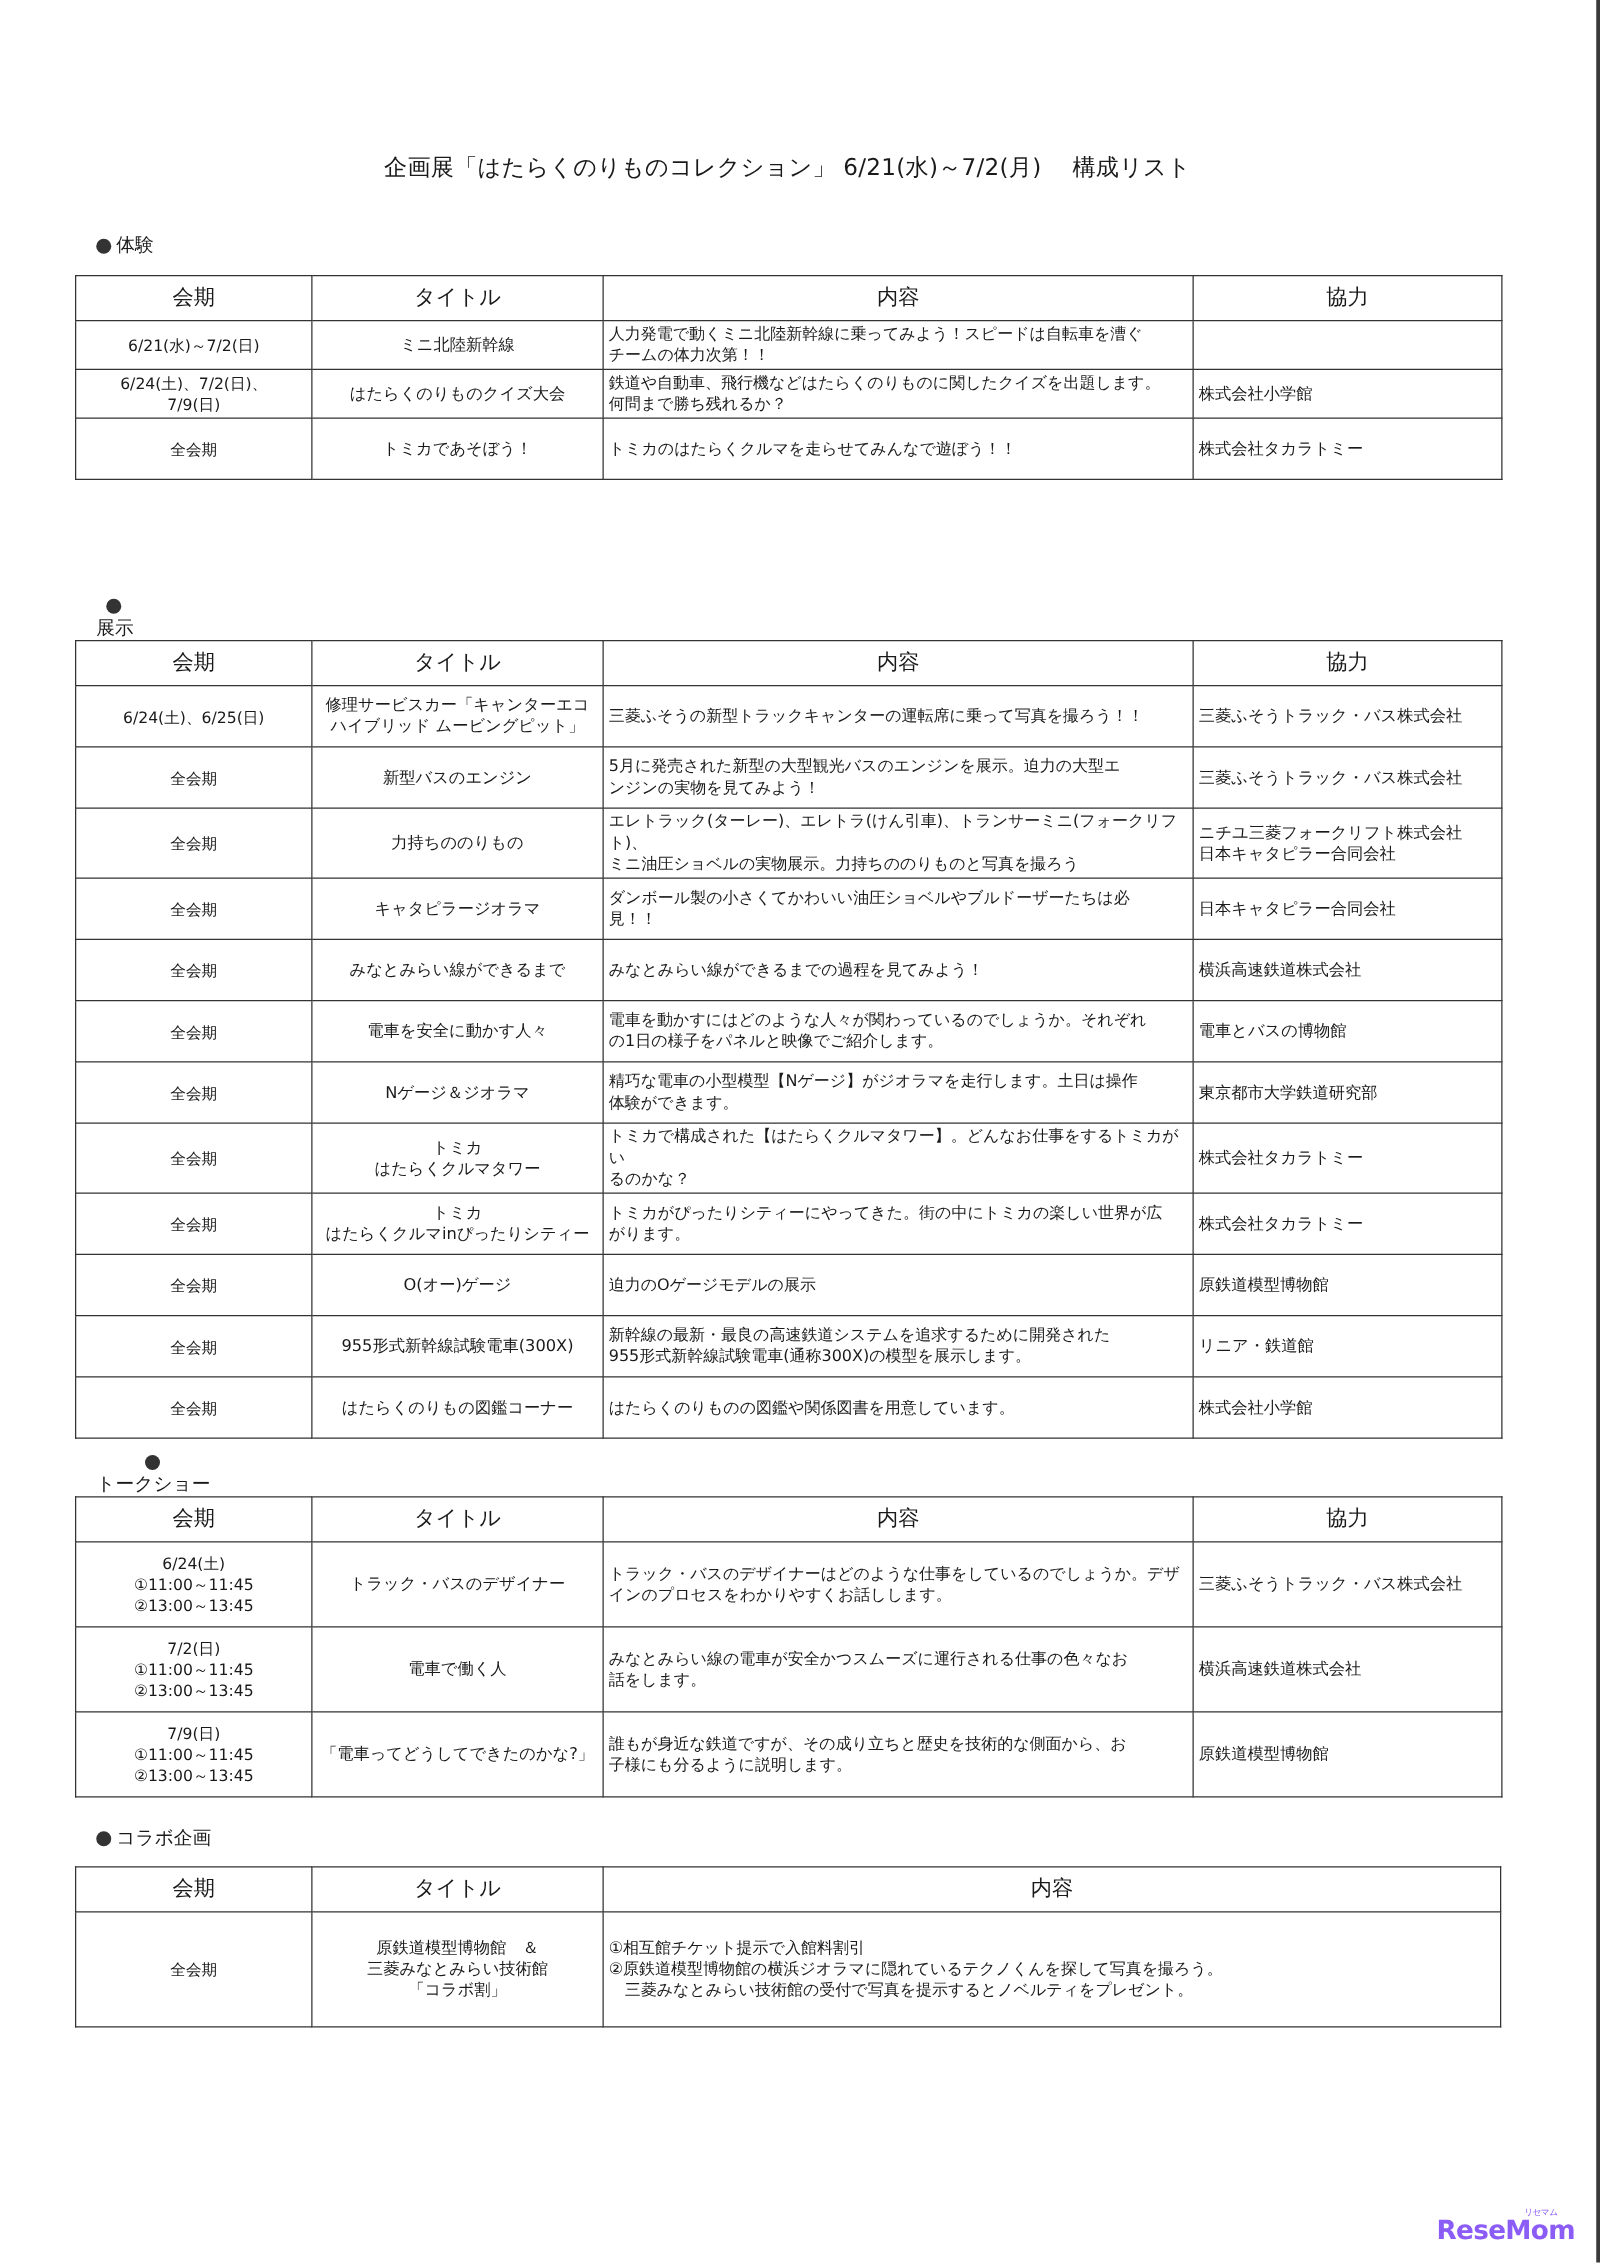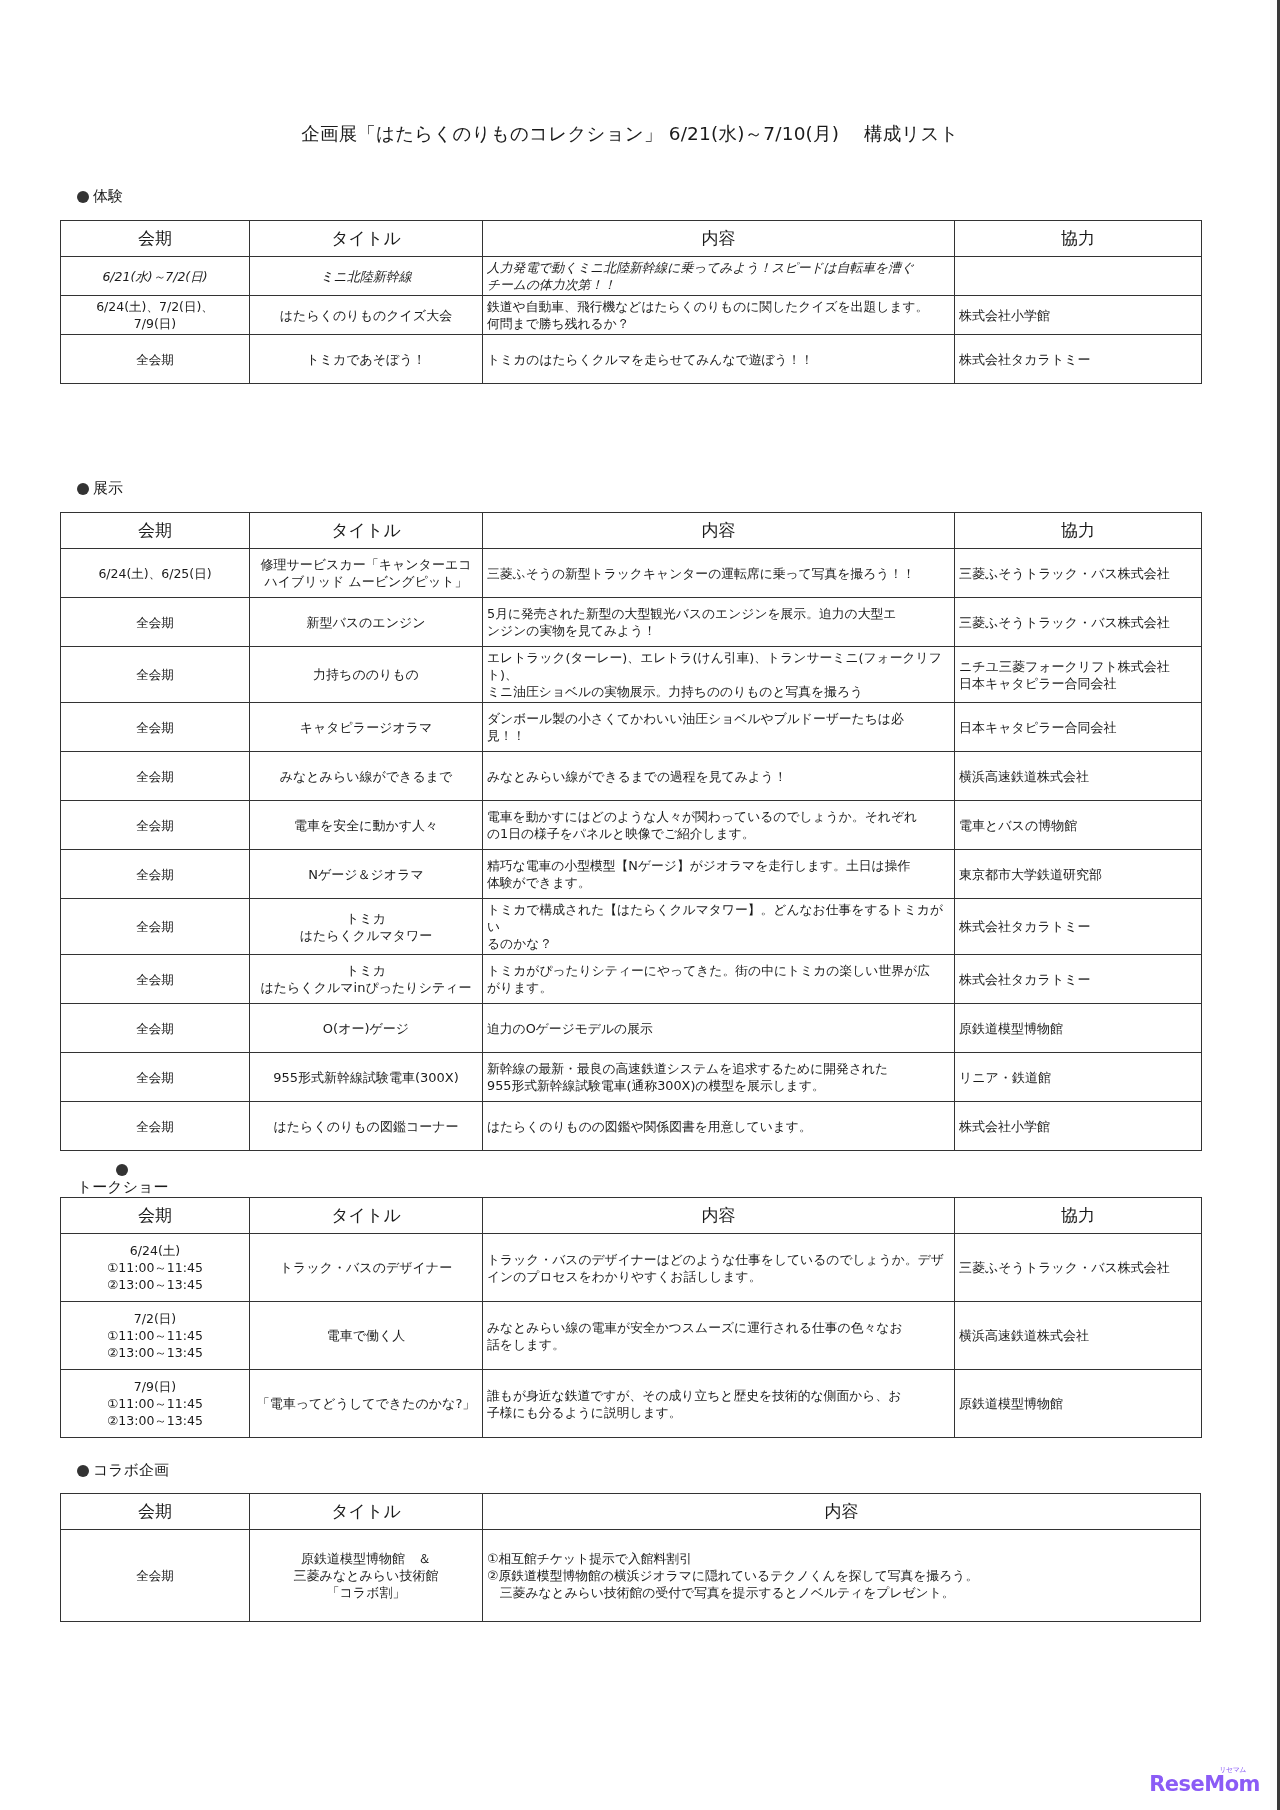--- a/index.html
+++ b/index.html
@@ -34,21 +34,21 @@
       position: absolute; right: 20px; bottom: 14px; font-family: "DejaVu Sans", sans-serif;
       font-weight: bold; font-size: 21px; color: #8b5cf6; letter-spacing: -0.5px;
     }
     .watermark small { position: absolute; top: -7px; right: 14px; font-size: 7px; font-weight: normal; }
   </style>
 </head>
 <body>
 
 <div class="scan-edge"></div>
 
-<div class="doc-title">企画展「はたらくのりものコレクション」 6/21(水)～7/10(月)　 構成リスト</div>
+<div class="doc-title">企画展「はたらくのりものコレクション」 6/21(水)～7/2(月)　 構成リスト</div>
 
 <div class="section-heading" style="top:187px;justify-content:center;">
   <span class="bullet"></span>
   <span>体験</span>
 </div>
 <table class="list" style="top:220px;">
   <colgroup>
       <col class="col1">
       <col class="col2">
       <col class="col3">
@@ -56,21 +56,21 @@
     </colgroup>
   <thead>
       <tr>
     <th>会期</th>
     <th>タイトル</th>
     <th>内容</th>
     <th>協力</th>
   </tr>
     </thead>
   <tbody>
-      <tr style="height: 39px; font-style: italic;">
+      <tr style="height: 39px;">
         <td class="c-period">
           <span class="line">6/21(水)～7/2(日)</span>
         </td>
         <td class="c-title">
           <span class="line">ミニ北陸新幹線</span>
         </td>
         <td class="c-content">
           <span class="line">人力発電で動くミニ北陸新幹線に乗ってみよう！スピードは自転車を漕ぐ</span>
           <span class="line">チームの体力次第！！</span>
         </td>
@@ -104,21 +104,21 @@
         <td class="c-content">
           <span class="line">トミカのはたらくクルマを走らせてみんなで遊ぼう！！</span>
         </td>
         <td class="c-partner">
           <span class="line">株式会社タカラトミー</span>
         </td>
       </tr>
     </tbody>
 </table>
 
-<div class="section-heading" style="top:479px;">
+<div class="section-heading" style="top:479px;flex-direction:column;">
   <span class="bullet"></span>
   <span>展示</span>
 </div>
 <table class="list" style="top:512px;">
   <colgroup>
       <col class="col1">
       <col class="col2">
       <col class="col3">
       <col class="col4">
     </colgroup>

